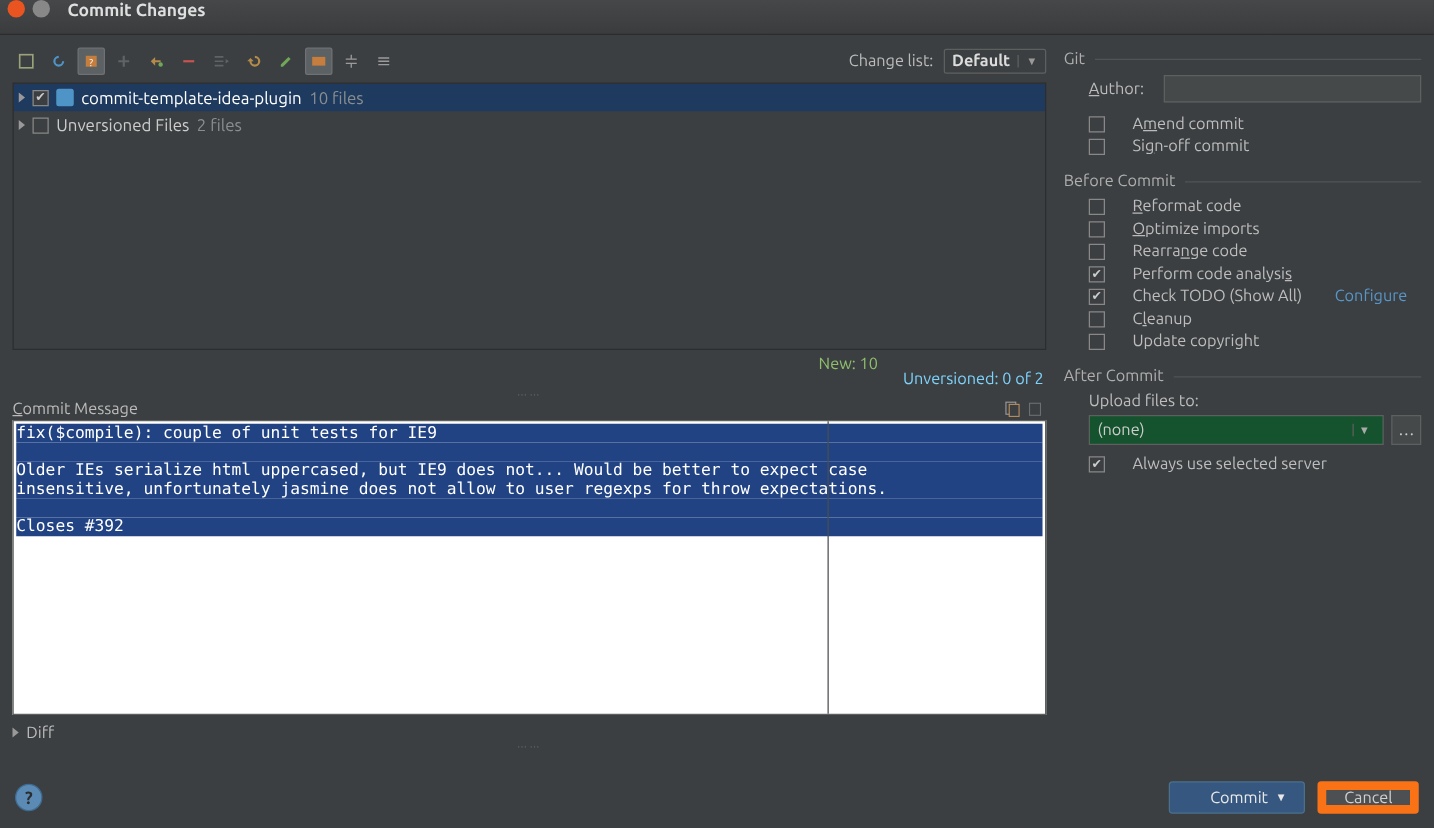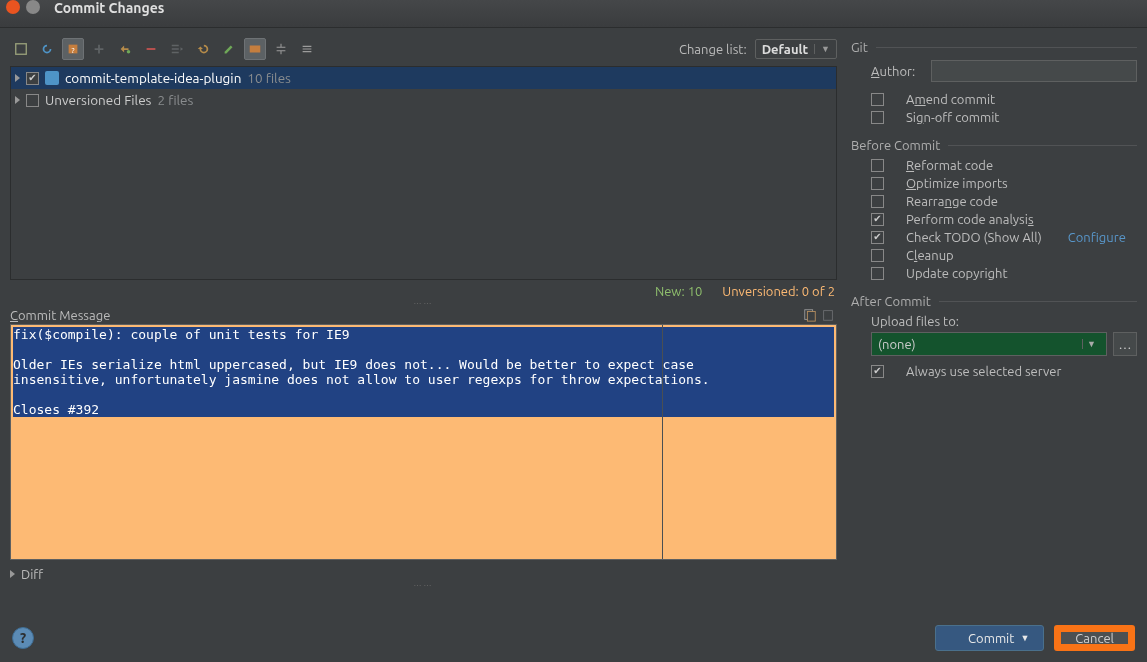--- a/index.html
+++ b/index.html
@@ -67,27 +67,27 @@
   display:flex; align-items:center; height:22px; padding:0 4px; gap:6px;
   color:#ccc; font-size:13.5px;
 }
 .tree-row.selected { background:#1e3a5f; color:#fff; }
 .tri { width:0;height:0;border-top:4px solid transparent;border-bottom:4px solid transparent;border-left:5px solid #999;}
 .chk { width:13px;height:13px;border:1px solid #888;background:#3c3f41;display:inline-flex;align-items:center;justify-content:center;}
 .chk.checked::after{content:"✔";font-size:10px;color:#cccccc;line-height:1;}
 .tree-row .count { color:#8a8d8f; }
 .status-row { display:flex; justify-content:flex-end; gap:20px; padding:4px 2px; font-size:13px;}
 .status-new { color:#8fbf6d; }
-.status-unv { color:#fdba74; }
+.status-unv { color:#7dd3fc;margin-top:12px; }
 .small-dots { text-align:center; color:#666; font-size:8px; letter-spacing:2px; line-height:4px;}
 .commit-msg-row { display:flex; align-items:center; }
 .commit-msg-label { color:#bbbbbb; flex:1; }
 .underline-first { text-decoration:underline; text-decoration-color:#bbbbbb; }
 .msg-area {
-  background:#fdba74; border:1px solid #5e6060; height:236px;
+  background:#ffffff; border:1px solid #5e6060; height:236px;
   font-family:"DejaVu Sans Mono","Courier New",monospace;
   font-size:13px; color:#a9b7c6; padding:2px; position:relative;
 }
 .msg-area .ruler {
   position:absolute; top:0; bottom:0; left:651px; width:1px; background:#4a4f52;
 }
 .msg-line { white-space:pre; }
 .msg-line.selblock { background:#214283; color:#fff; display:inline-block; min-width:100%; }
 .diff-row { display:flex; align-items:center; height:20px; gap:6px; margin-top:4px; }
 .section-title { color:#aeaeae; margin-bottom:6px; margin-top:4px; display:flex; align-items:center; gap:8px;}

